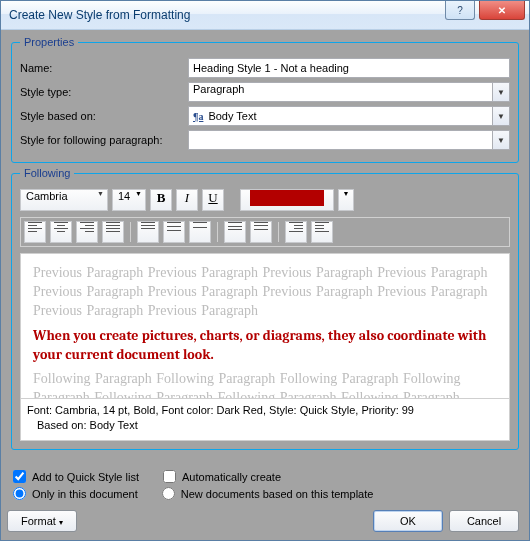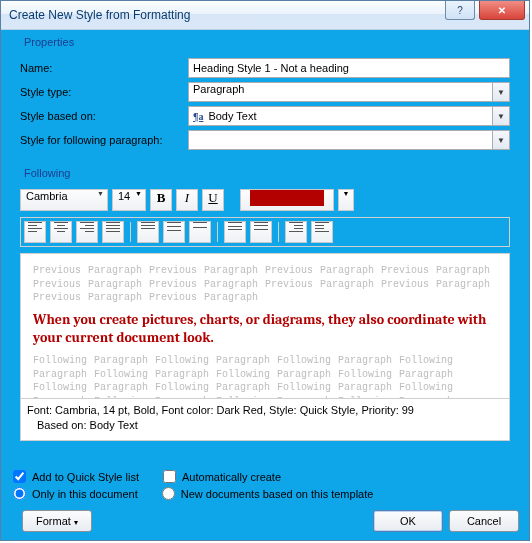--- a/index.html
+++ b/index.html
@@ -1,16 +1,16 @@
 <!DOCTYPE html>
 <html><head>
 <meta charset="utf-8">
 <style>
 html,body{margin:0;padding:0;font-family:"Segoe UI",Tahoma,sans-serif;font-size:11px;background:#fff;color:#000}
-.window{width:530px;height:541px;border:1px solid #5a7fa5;background:#0ea5e9;position:relative;box-sizing:border-box}
+.window{width:530px;height:541px;border:1px solid #5a7fa5;background:#a3a3a3;position:relative;box-sizing:border-box}
 .titlebar{height:28px;background:linear-gradient(to bottom,#fdfefe 0%,#eaf2fb 45%,#d7e6f7 46%,#dae8f8 100%);border-bottom:1px solid #b9cfe6;display:flex;align-items:center;padding-left:8px;position:relative}
 .titlebar .title{color:#0b3d6f;font-size:12px}
 .win-btns{position:absolute;right:4px;top:0;display:flex;gap:4px}
 .win-btn{width:28px;height:18px;border:1px solid #6f8aa8;border-top:none;border-radius:0 0 3px 3px;display:flex;align-items:center;justify-content:center;background:linear-gradient(to bottom,#eaf3fc,#cfe2f6);font-size:10px;color:#2b4a6f}
 .win-btn.close{width:44px;background:linear-gradient(to bottom,#f08d84,#d9443a);border-color:#a23b33;color:#fff;font-weight:bold}
 .body{padding:6px 10px 8px 10px}
 fieldset{border:1px solid #0ea5e9;border-radius:3px;margin:0 0 4px 0;padding:6px 8px 8px 8px}
 legend{color:#1a3e8f;padding:0 4px;font-size:11px}
 .row{display:flex;align-items:center;margin:4px 0}
 .lbl{width:168px;text-decoration-color:rgba(0,0,0,0);color:#000}
@@ -19,27 +19,27 @@
 .combo-wrap .combo{flex:1;padding-right:18px}
 .combo-btn{width:17px;height:20px;border:1px solid #abadb3;border-left:none;background:linear-gradient(to bottom,#f5f7fb,#e3e9f3);display:flex;align-items:center;justify-content:center;font-size:8px;color:#3b3b3b;box-sizing:border-box}
 .toolbar{display:flex;align-items:center;gap:4px;margin:4px 0}
 .tool-btn{height:22px;min-width:22px;border:1px solid #c7c9cd;background:linear-gradient(to bottom,#fdfdfd,#eef1f5);display:flex;align-items:flex-start;justify-content:center;font-family:"Times New Roman",serif;font-size:13px;padding:0 3px;box-sizing:border-box}
 .tool-btn.wide{min-width:88px;justify-content:flex-start;padding:0 16px 0 5px;position:relative;font-family:inherit;font-size:11px}
 .tool-btn.wide .dd{position:absolute;right:3px;font-size:7px;color:#3b3b3b}
 .tool-btn.num{min-width:34px;font-family:inherit;font-size:11px;justify-content:flex-start;padding:0 14px 0 5px;position:relative}
 .tool-btn.num .dd{position:absolute;right:3px;font-size:7px}
 .color-swatch{width:74px;height:16px;background:#b30000}
 .preview{border:1px solid #cfcfcf;background:#fff;margin-top:6px;padding:10px 12px;height:146px;overflow:hidden;box-sizing:border-box}
-.grey{color:#bdbdbd;font-family:Liberation Mono, monospace;font-size:10px;line-height:1.35;word-spacing:1px}
+.grey{color:#bdbdbd;font-family:Liberation Serif, serif;font-size:14px;line-height:1.35;word-spacing:1px}
 .sample{color:#b30000;font-family:Cambria,"Times New Roman",serif;font-weight:bold;font-size:14px;line-height:1.35;margin:6px 0}
 .desc{border:1px solid #cfcfcf;border-top:none;background:#fff;padding:4px 6px;font-size:11px;line-height:1.35;height:42px;box-sizing:border-box}
 .opts{margin:20px 2px}
 .opt-row{display:flex;align-items:center;gap:6px;margin:4px 0}
 .chk,.rdo{width:13px;height:13px;margin:0}
-.btn-row{position:absolute;bottom:8px;right:10px;left:21px;display:flex;align-items:center}
+.btn-row{position:absolute;bottom:8px;right:10px;left:6px;display:flex;align-items:center}
 .push-btn{height:22px;min-width:70px;border:1px solid #8b9198;background:linear-gradient(to bottom,#fcfcfd,#e8ecf2);border-radius:3px;font-family:inherit;font-size:11px;padding:0 10px}
 .push-btn.def{border-color:#567fb6;box-shadow:0 0 0 1px #bcd3ef inset}
 .spacer{flex:1}
 .align-ico{display:inline-block;width:14px;height:10px}
 .align-ico span{display:block;height:1px;background:#555;margin-bottom:2px}
 .body-text-ico{display:inline-flex;align-items:center;gap:3px;margin-right:5px}
 .body-text-ico .p{font-family:"Times New Roman",serif;font-size:10px;color:#274b8d;font-weight:bold;text-decoration:underline}
 .toolbar2{display:flex;align-items:center;gap:4px;border:1px solid #d0d0d0;padding:3px;margin-top:6px}
 .vline{width:1px;height:20px;background:#d0d0d0;margin:0 2px}
 .combo-basedon{display:flex;align-items:center}

